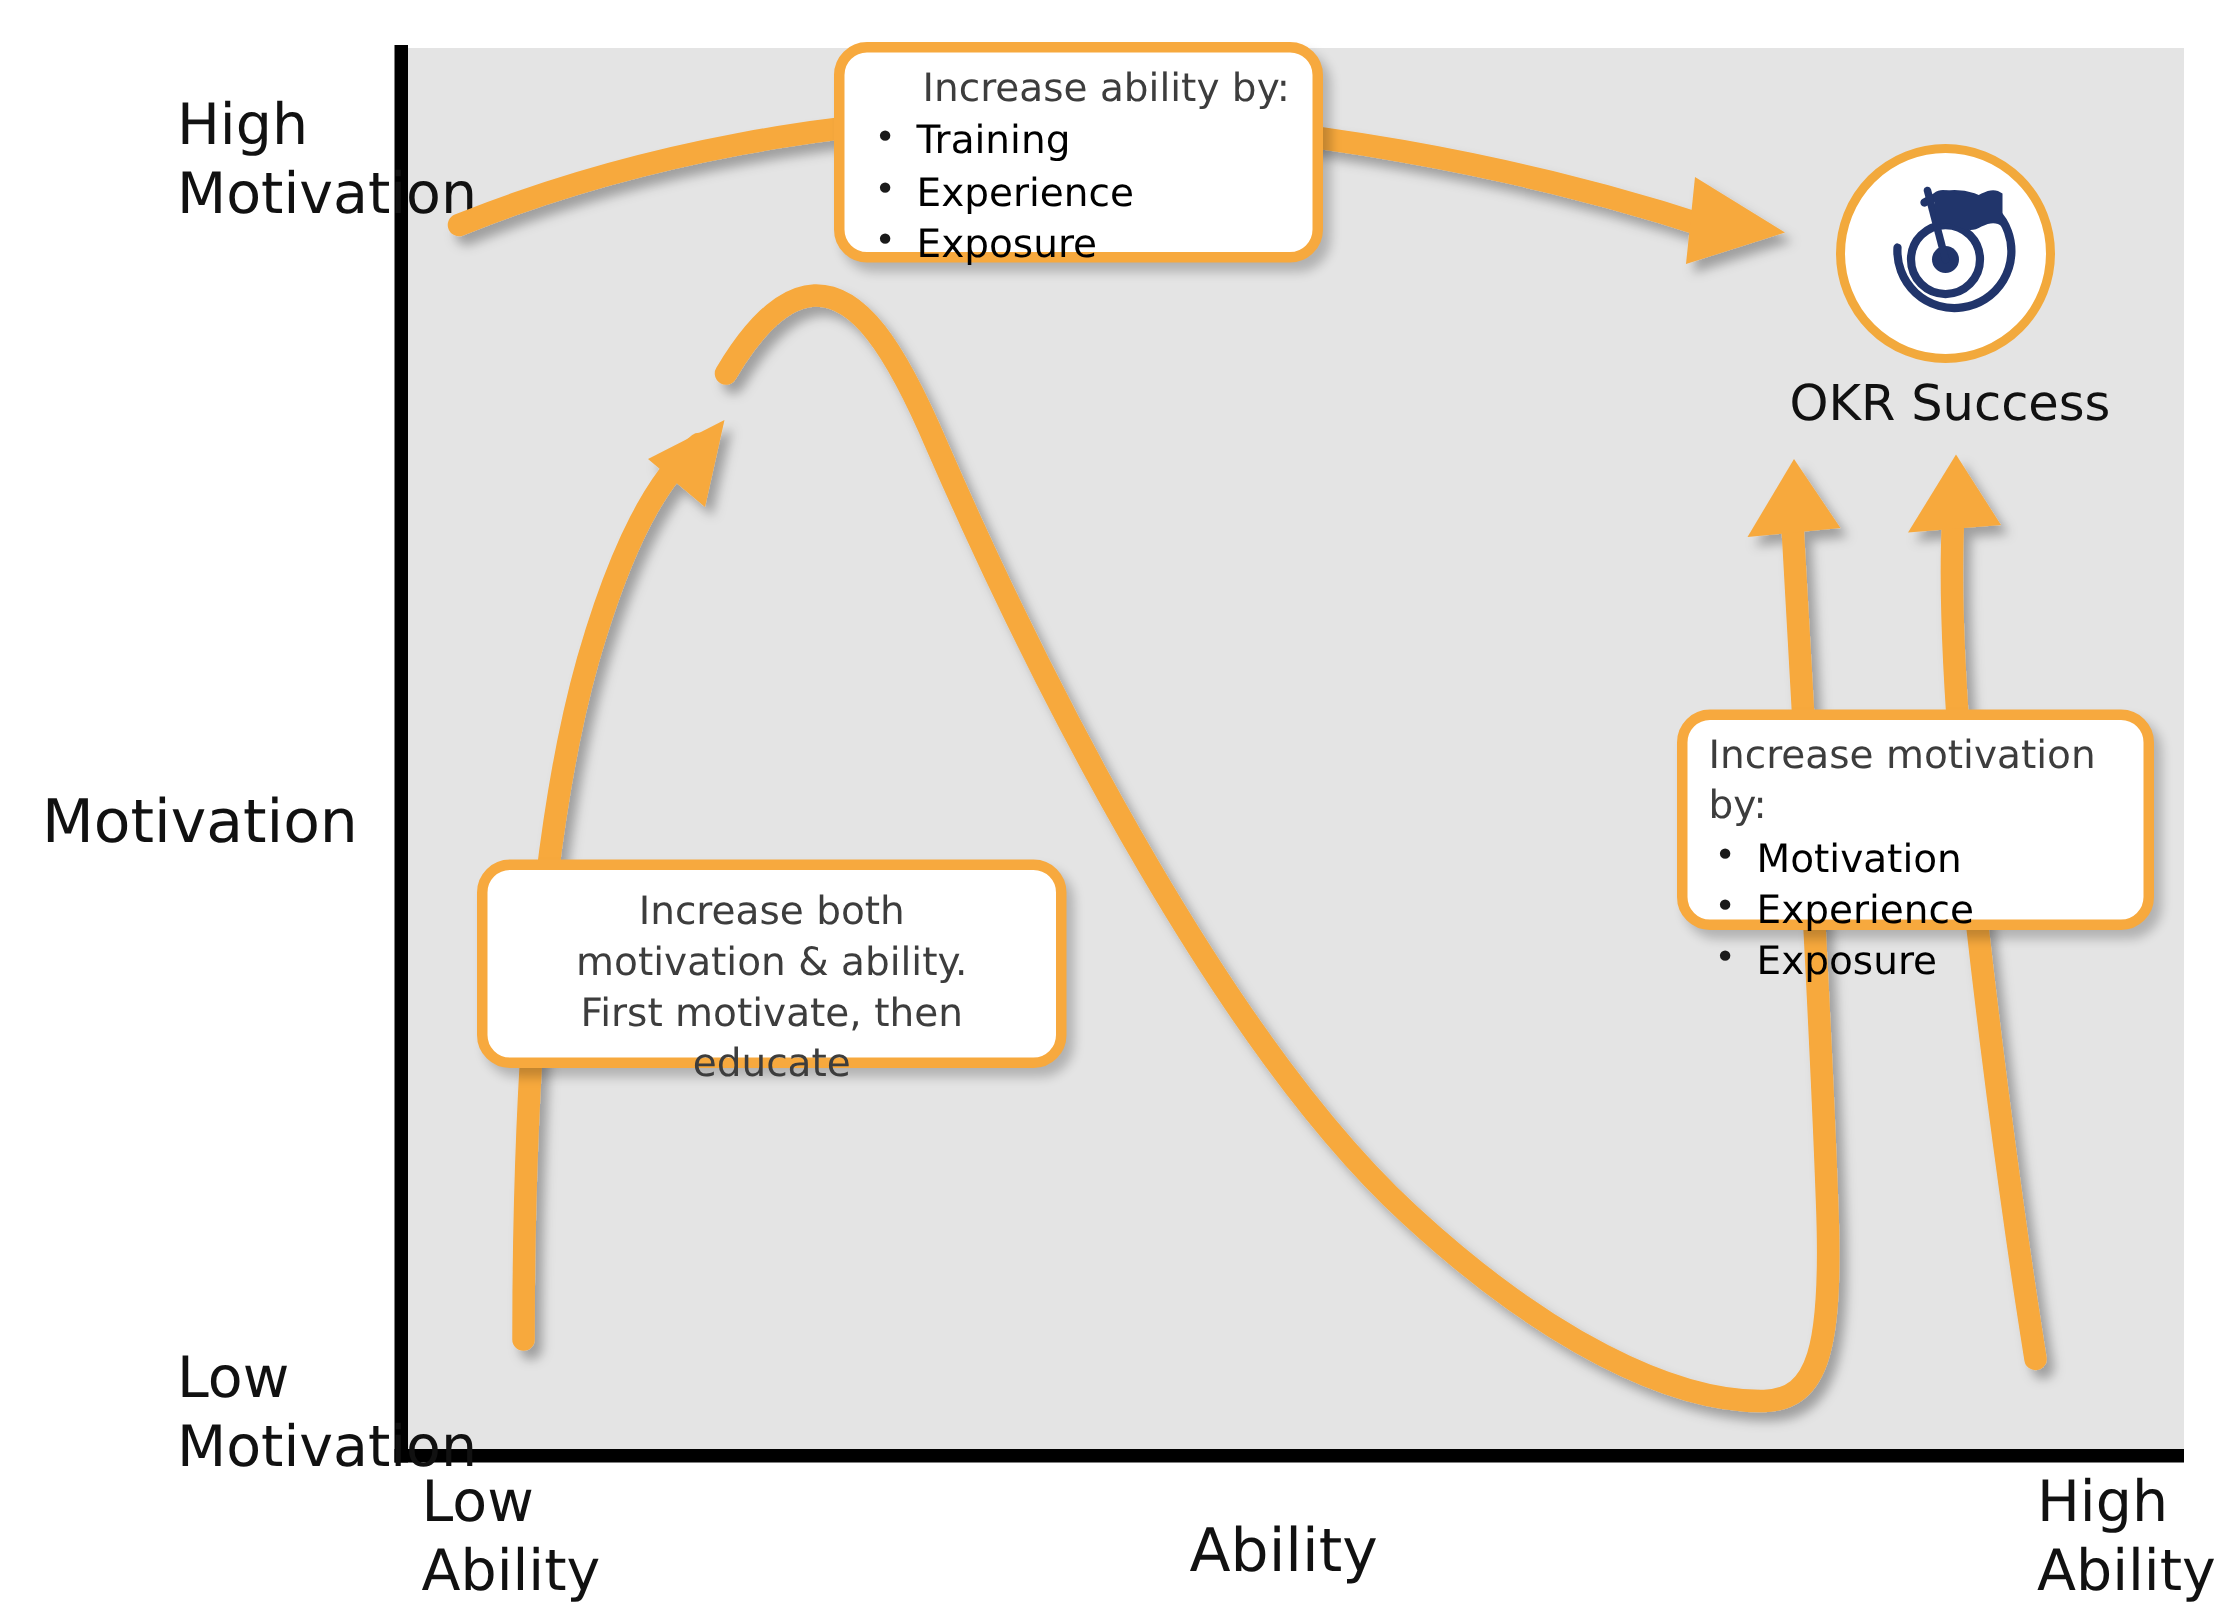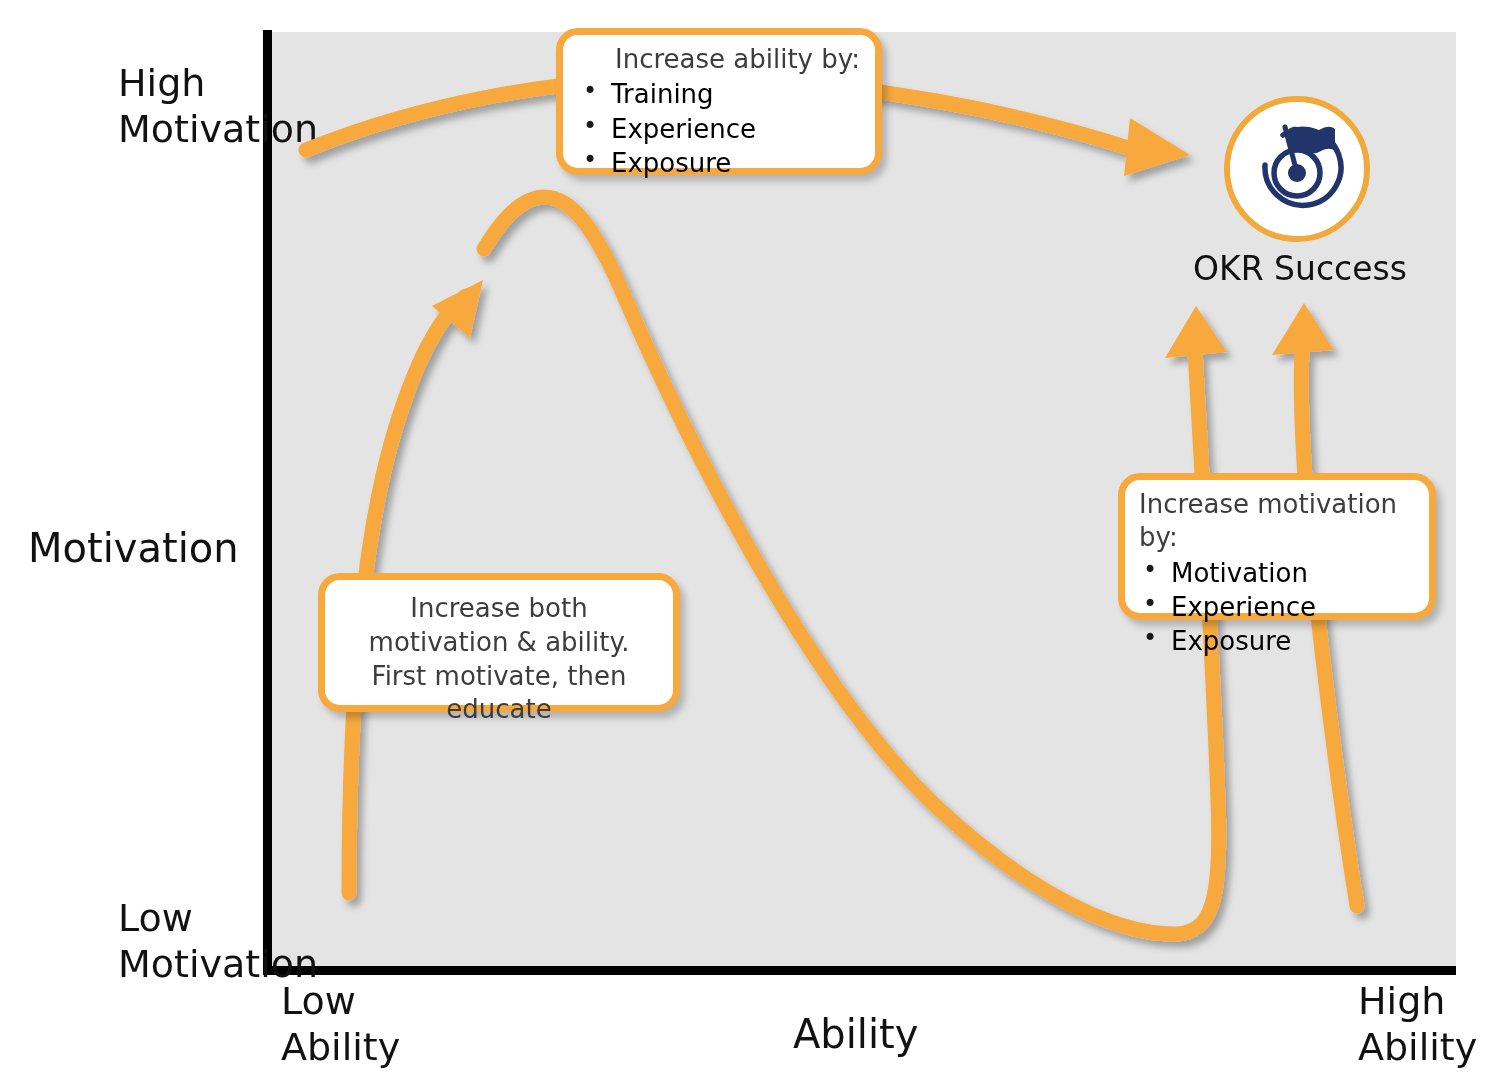--- a/index.html
+++ b/index.html
@@ -150,21 +150,21 @@
     padding: 8px 8px 22px 10px;
   }
   #callout-motivation .headline {
     margin-left: 4px;
     margin-bottom: 1px;
   }
 
   #callout-both {
     left: 318px;
     top: 573px;
-    width: 362px;
+    width: 393px;
     height: 139px;
     padding: 12px 14px;
     text-align: center;
   }
   #callout-both .headline {
     font-size: 26px;
     line-height: 1.30;
   }
 
   

